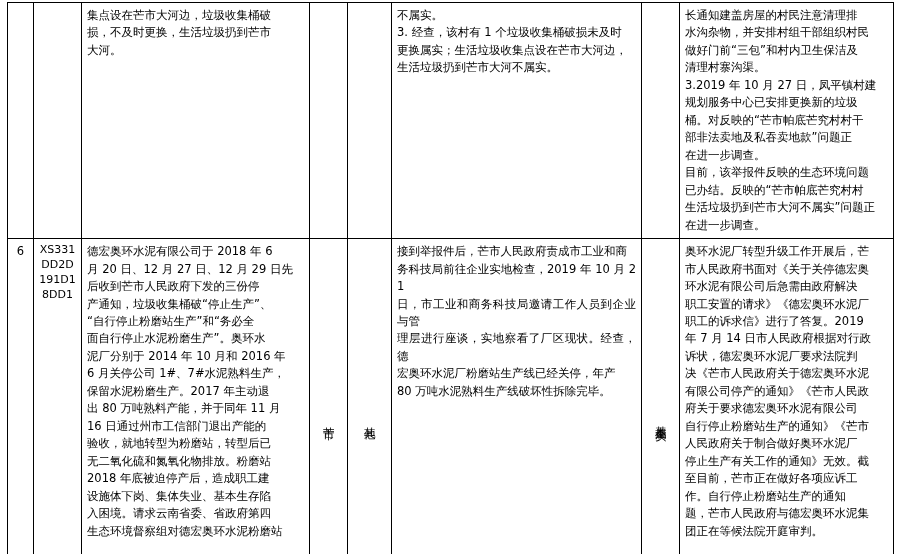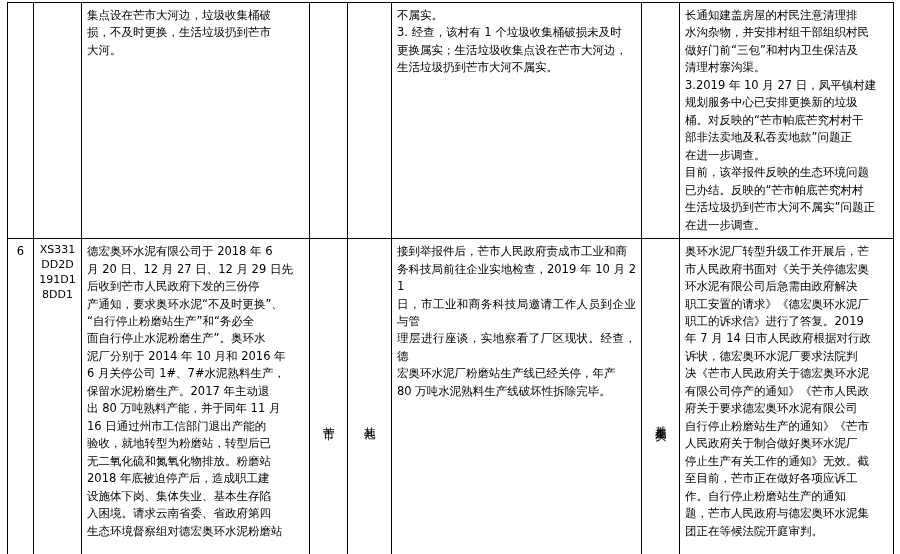--- a/index.html
+++ b/index.html
@@ -144,21 +144,21 @@
       </tr>
       <tr class="row2">
         <td class="num vmid cell-center">6</td>
         <td class="vmid cell-center">
           <div class="code-stack">XS331DD2D191D18DD1</div>
         </td>
         <td class="vtop">
           <p class="para">德宏奥环水泥有限公司于 2018 年 6</p>
           <p class="para">月 20 日、12 月 27 日、12 月 29 日先</p>
           <p class="para">后收到芒市人民政府下发的三份停</p>
-          <p class="para">产通知，要求奥环水泥“不及时更换”、</p>
+          <p class="para">产通知，垃圾收集桶破“停止生产”、</p>
           <p class="para">“自行停止粉磨站生产”和“务必全</p>
           <p class="para">面自行停止水泥粉磨生产”。奥环水</p>
           <p class="para">泥厂分别于 2014 年 10 月和 2016 年</p>
           <p class="para">6 月关停公司 1#、7#水泥熟料生产，</p>
           <p class="para">保留水泥粉磨生产。2017 年主动退</p>
           <p class="para">出 80 万吨熟料产能，并于同年 11 月</p>
           <p class="para">16 日通过州市工信部门退出产能的</p>
           <p class="para">验收，就地转型为粉磨站，转型后已</p>
           <p class="para">无二氧化硫和氮氧化物排放。粉磨站</p>
           <p class="para">2018 年底被迫停产后，造成职工建</p>

